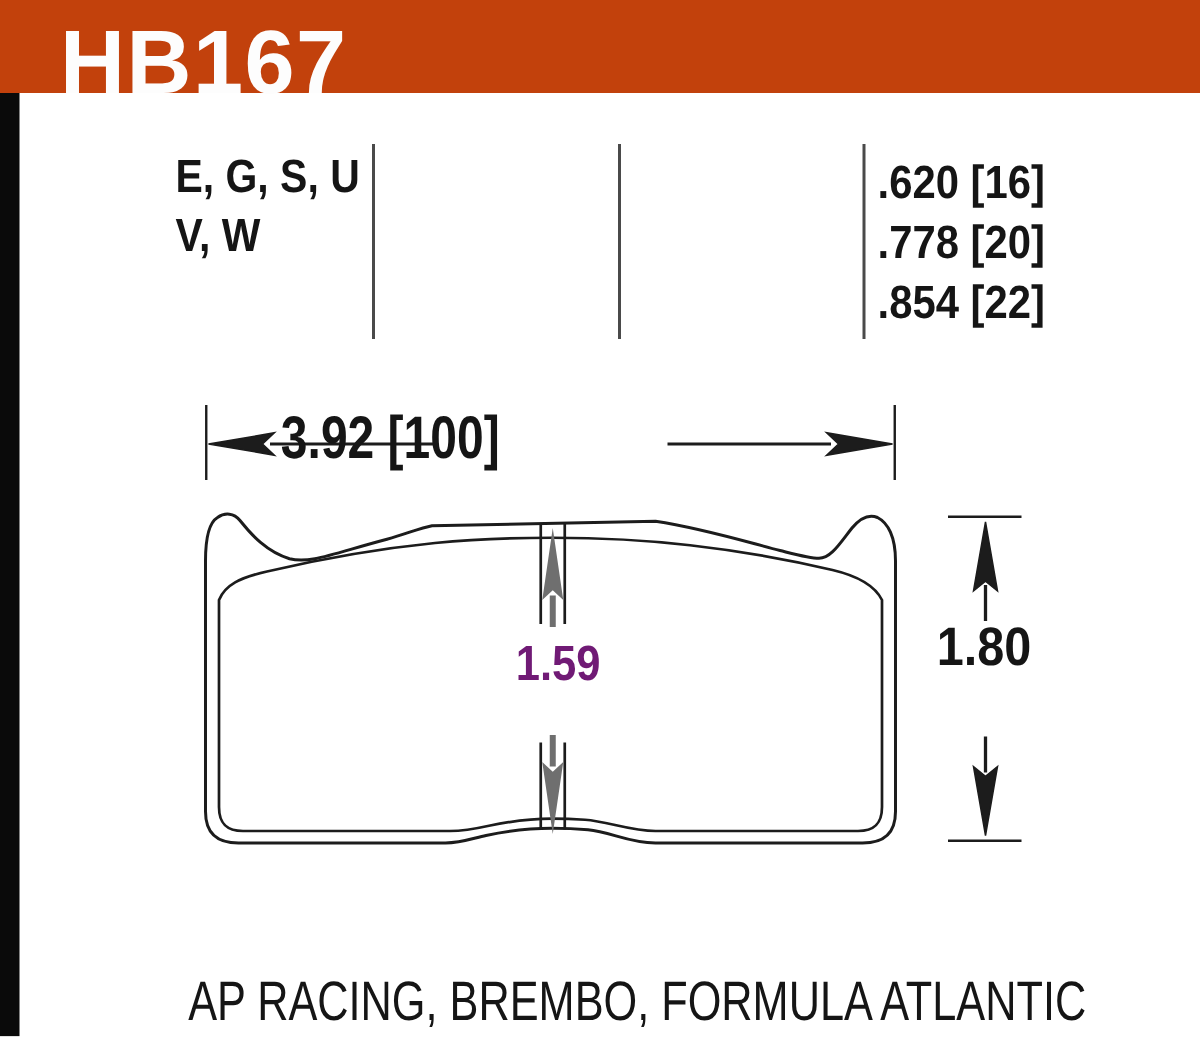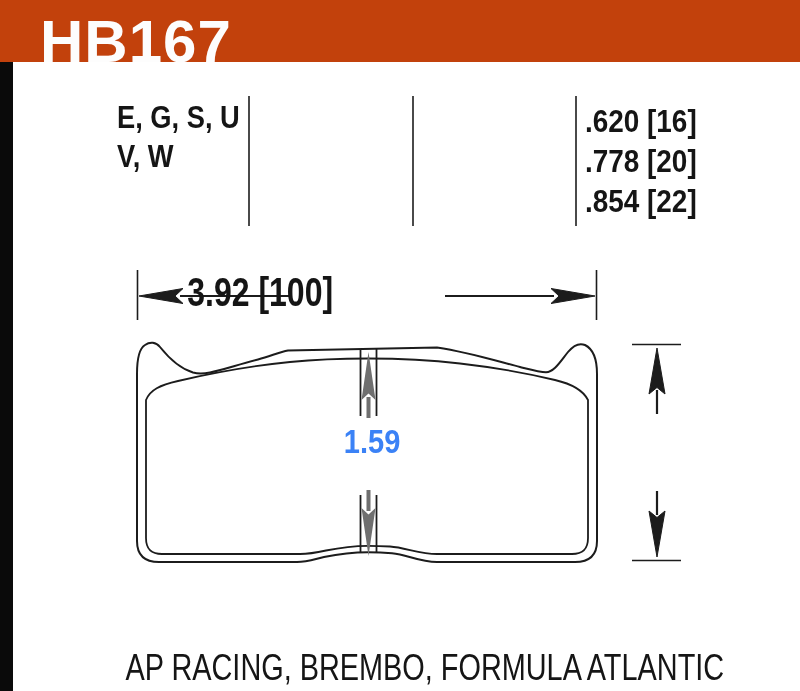--- a/index.html
+++ b/index.html
@@ -32,21 +32,21 @@
   .drawing{position:absolute;left:0;top:0;width:800px;height:691px;pointer-events:none;}
 
   
   .dim-width{
     position:absolute;left:137px;top:272px;width:552px;
     font-size:40px;line-height:40px;font-weight:bold;white-space:nowrap;margin-left:32px;
   }
   .dim-width .inner{display:inline-block;transform:scaleX(0.8);transform-origin:center;}
   .dim-center{
     position:absolute;left:312px;top:424px;width:120px;text-align:center;
-    font-size:33px;line-height:36px;font-weight:bold;color:#3b82f6;white-space:nowrap;
+    font-size:33px;line-height:36px;font-weight:bold;color:#701a75;white-space:nowrap;
   }
   .dim-center .inner{display:inline-block;transform:scaleX(0.88);transform-origin:center;}
   .dim-height{
     position:absolute;left:607px;top:410px;width:98px;text-align:center;
     font-size:36px;line-height:42px;font-weight:bold;white-space:nowrap;
   }
   .dim-height .inner{display:inline-block;transform:scaleX(0.9);transform-origin:center;}
 
   
   .footer-apps{
@@ -159,19 +159,20 @@
 
   <div class="dim-width">
     <span class="inner">3.92 [100]</span>
   </div>
 
   <div class="dim-center">
     <div><span class="inner">1.59</span></div>
   </div>
 
   <div class="dim-height">
+    <div><span class="inner">1.80</span></div>
   </div>
 
   <div class="footer-apps">
     <span class="inner">AP RACING, BREMBO, FORMULA ATLANTIC</span>
   </div>
 
 </div>
 
 </body></html>

